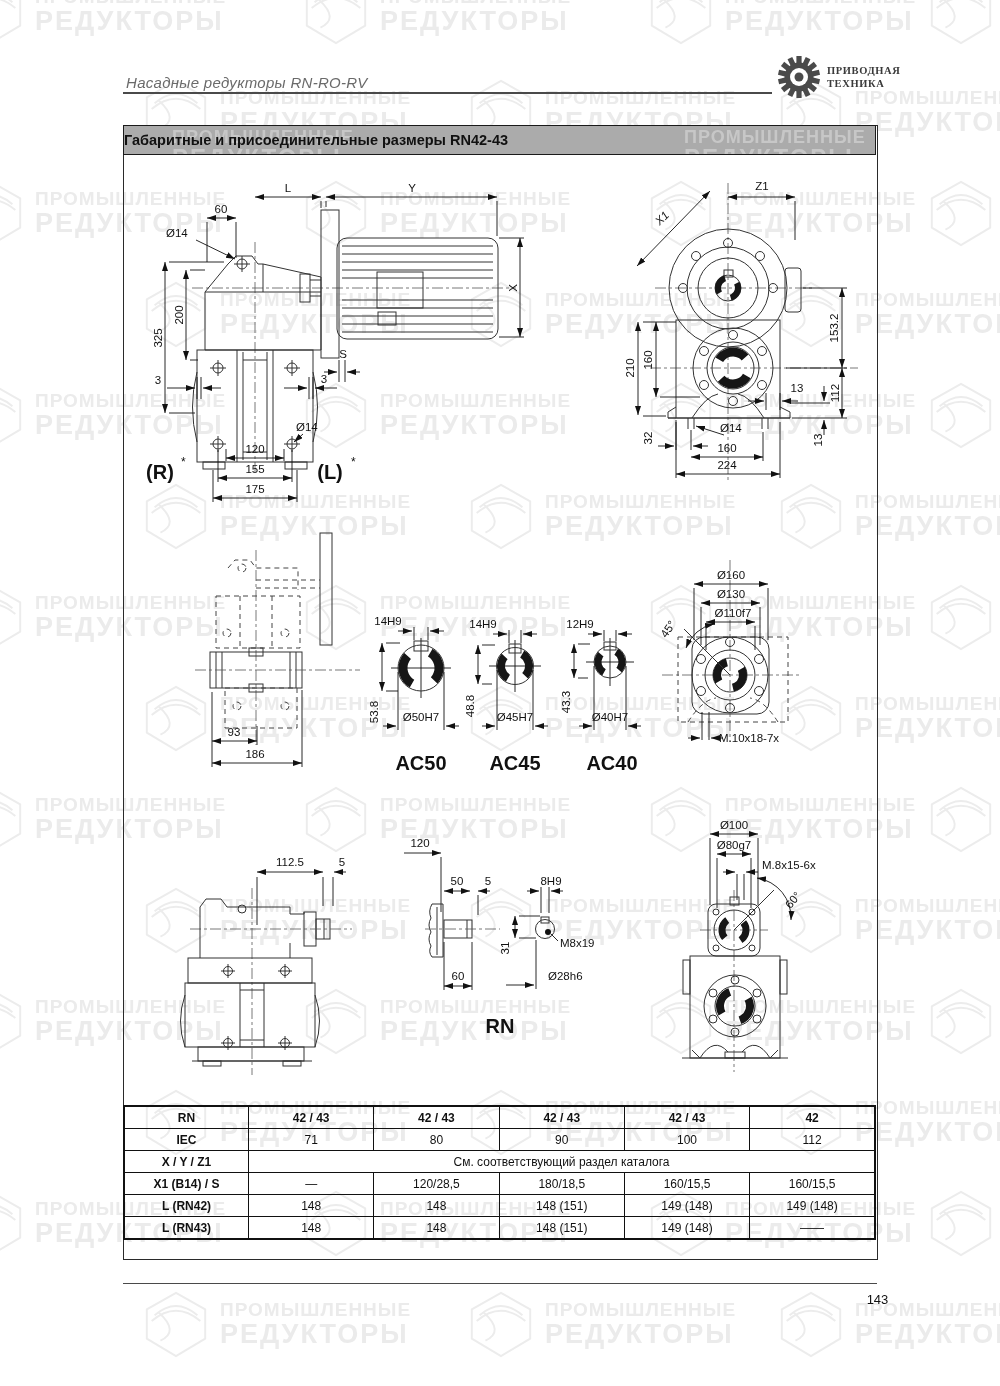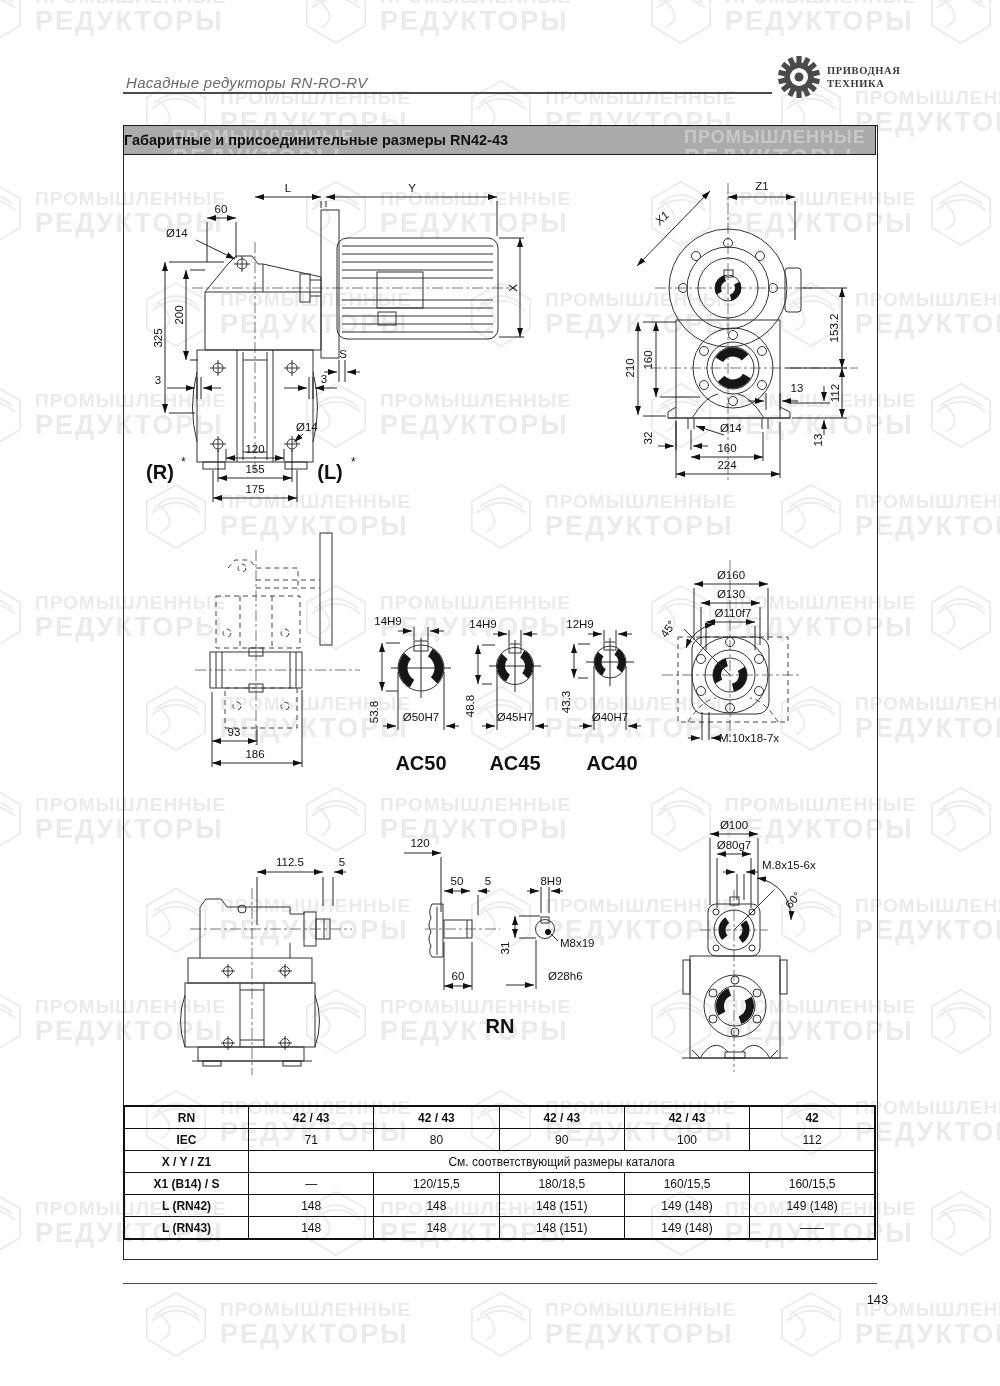--- a/index.html
+++ b/index.html
@@ -1167,26 +1167,26 @@
         <tr>
           <th>IEC</th>
           <td>71</td>
           <td>80</td>
           <td>90</td>
           <td>100</td>
           <td>112</td>
         </tr>
         <tr>
           <th>X / Y / Z1</th>
-          <td colspan="5">См. соответствующий размеры каталога</td>
+          <td colspan="5">См. соответствующий раздел каталога</td>
         </tr>
         <tr>
           <th>X1 (B14) / S</th>
           <td>—</td>
-          <td>120/15,5</td>
+          <td>120/28,5</td>
           <td>180/18,5</td>
           <td>160/15,5</td>
           <td>160/15,5</td>
         </tr>
         <tr>
           <th>L (RN42)</th>
           <td>148</td>
           <td>148</td>
           <td>148 (151)</td>
           <td>149 (148)</td>

